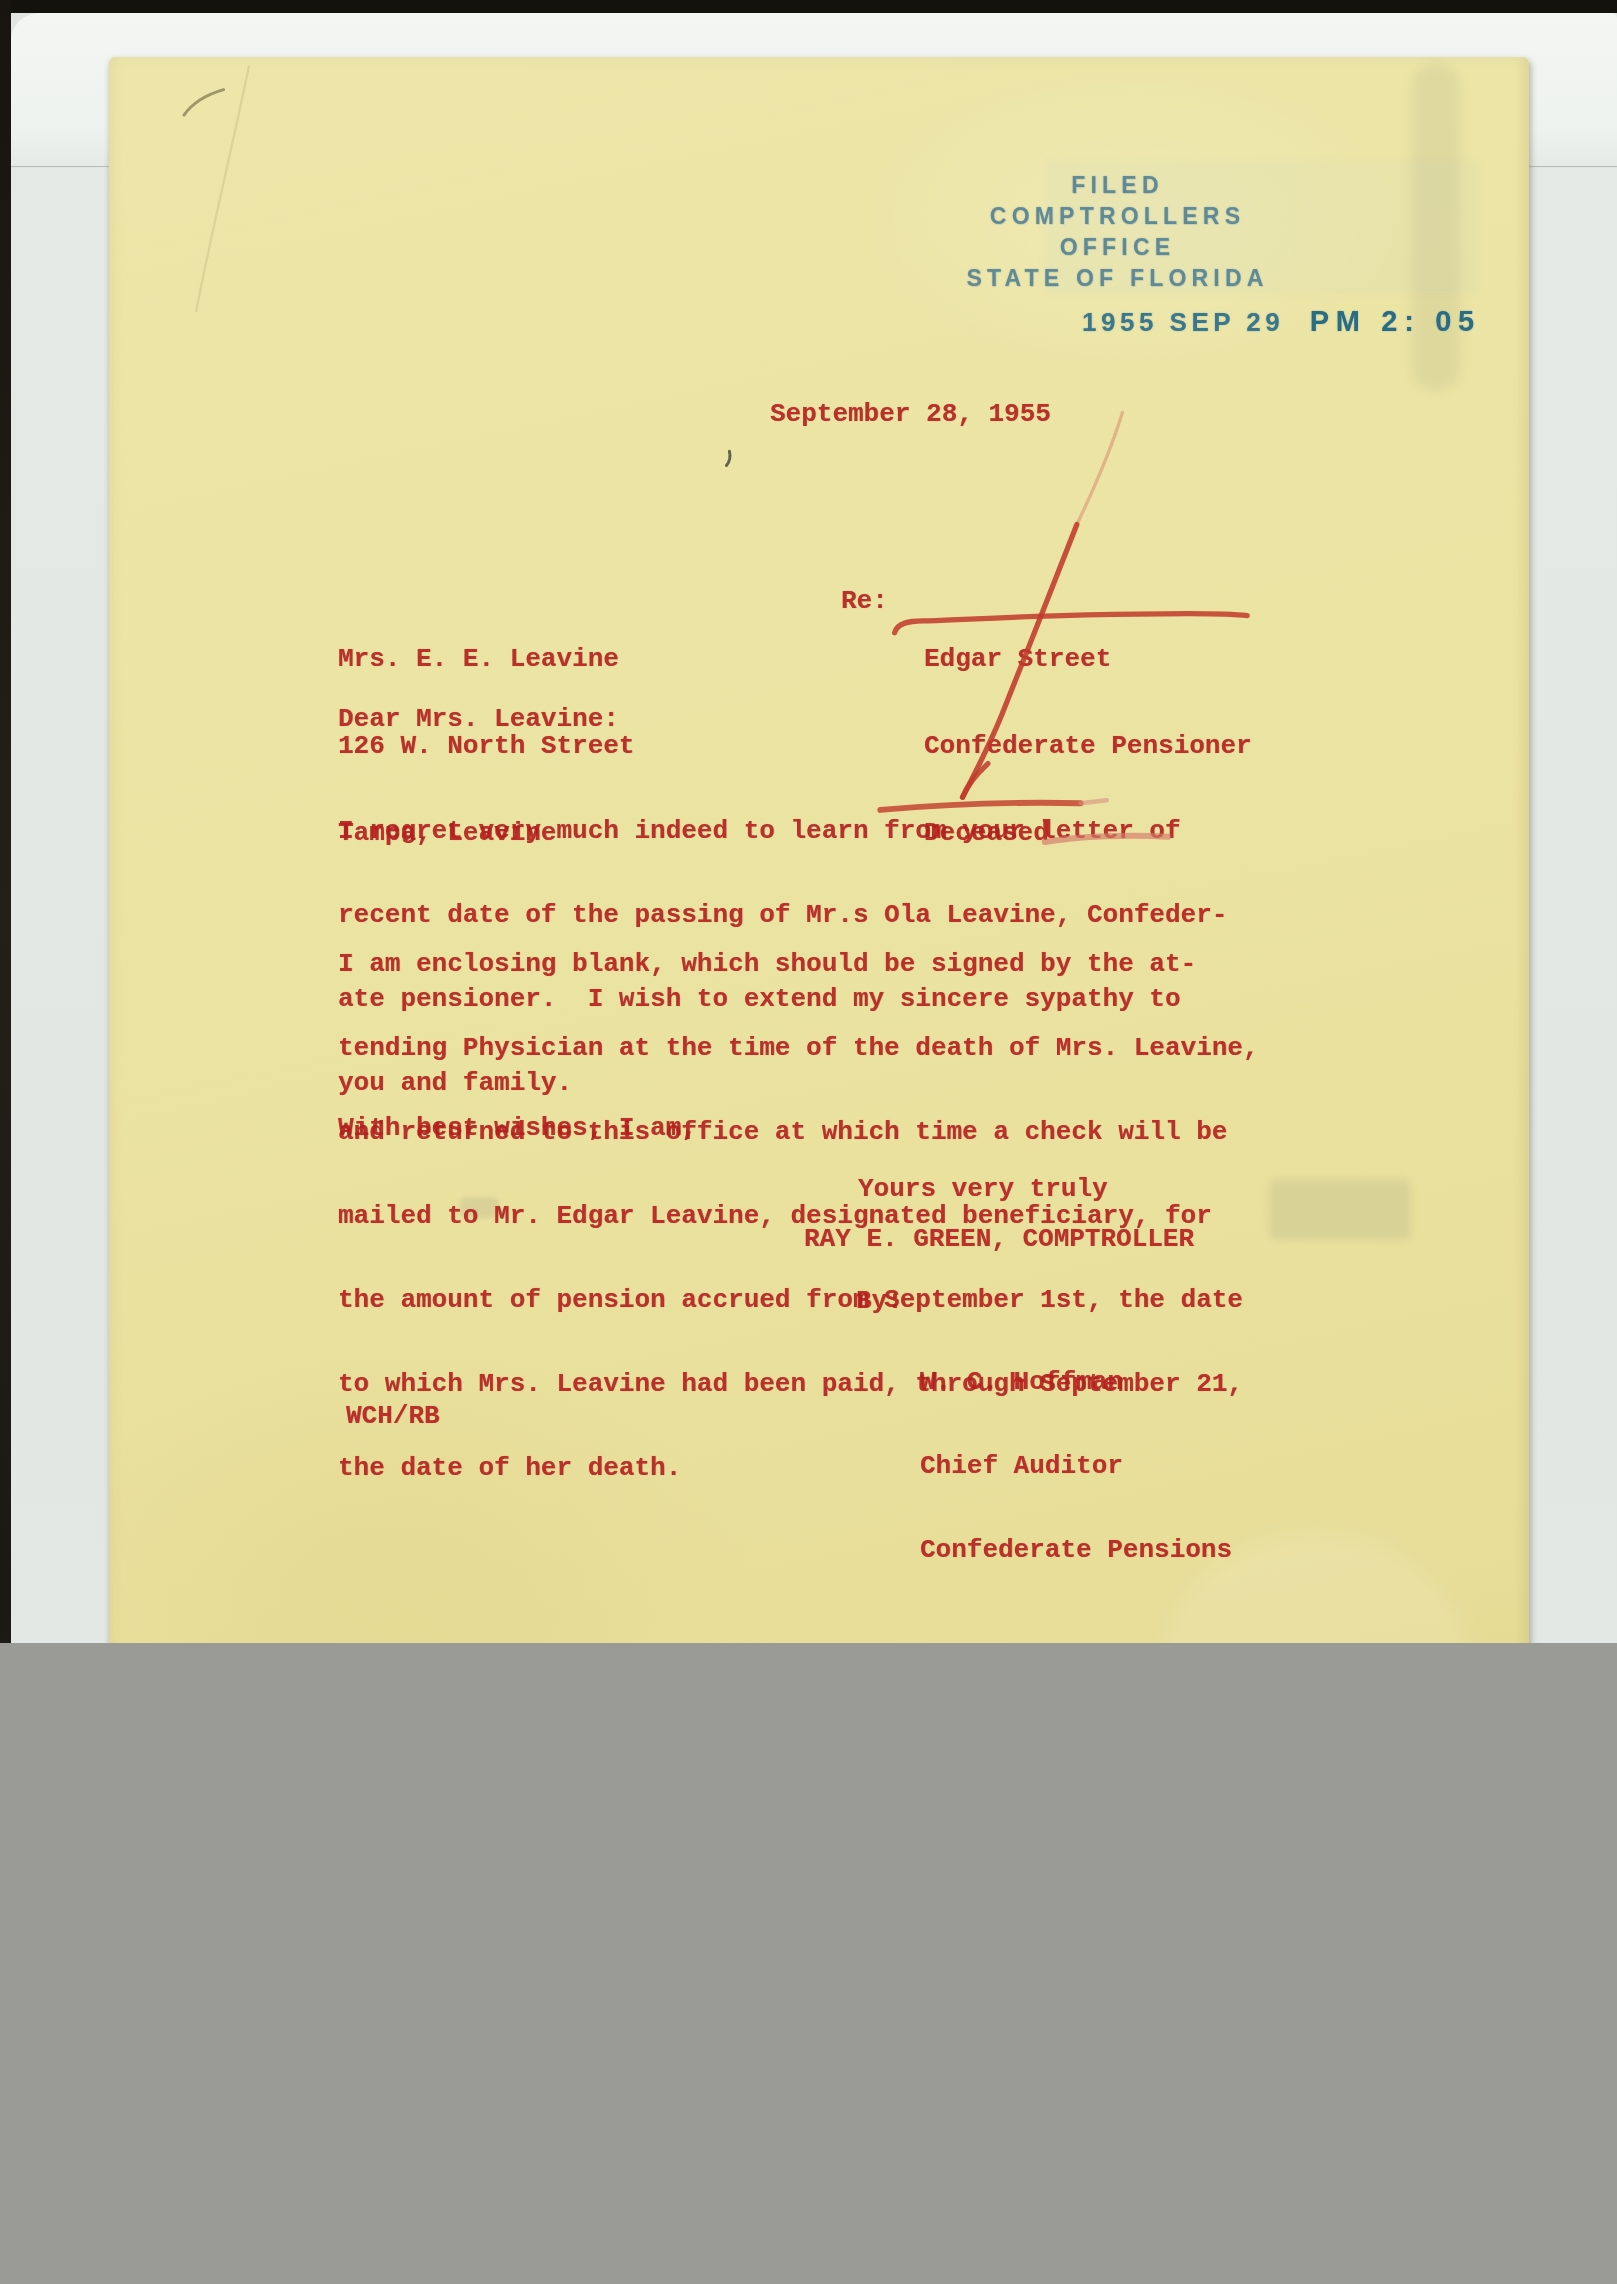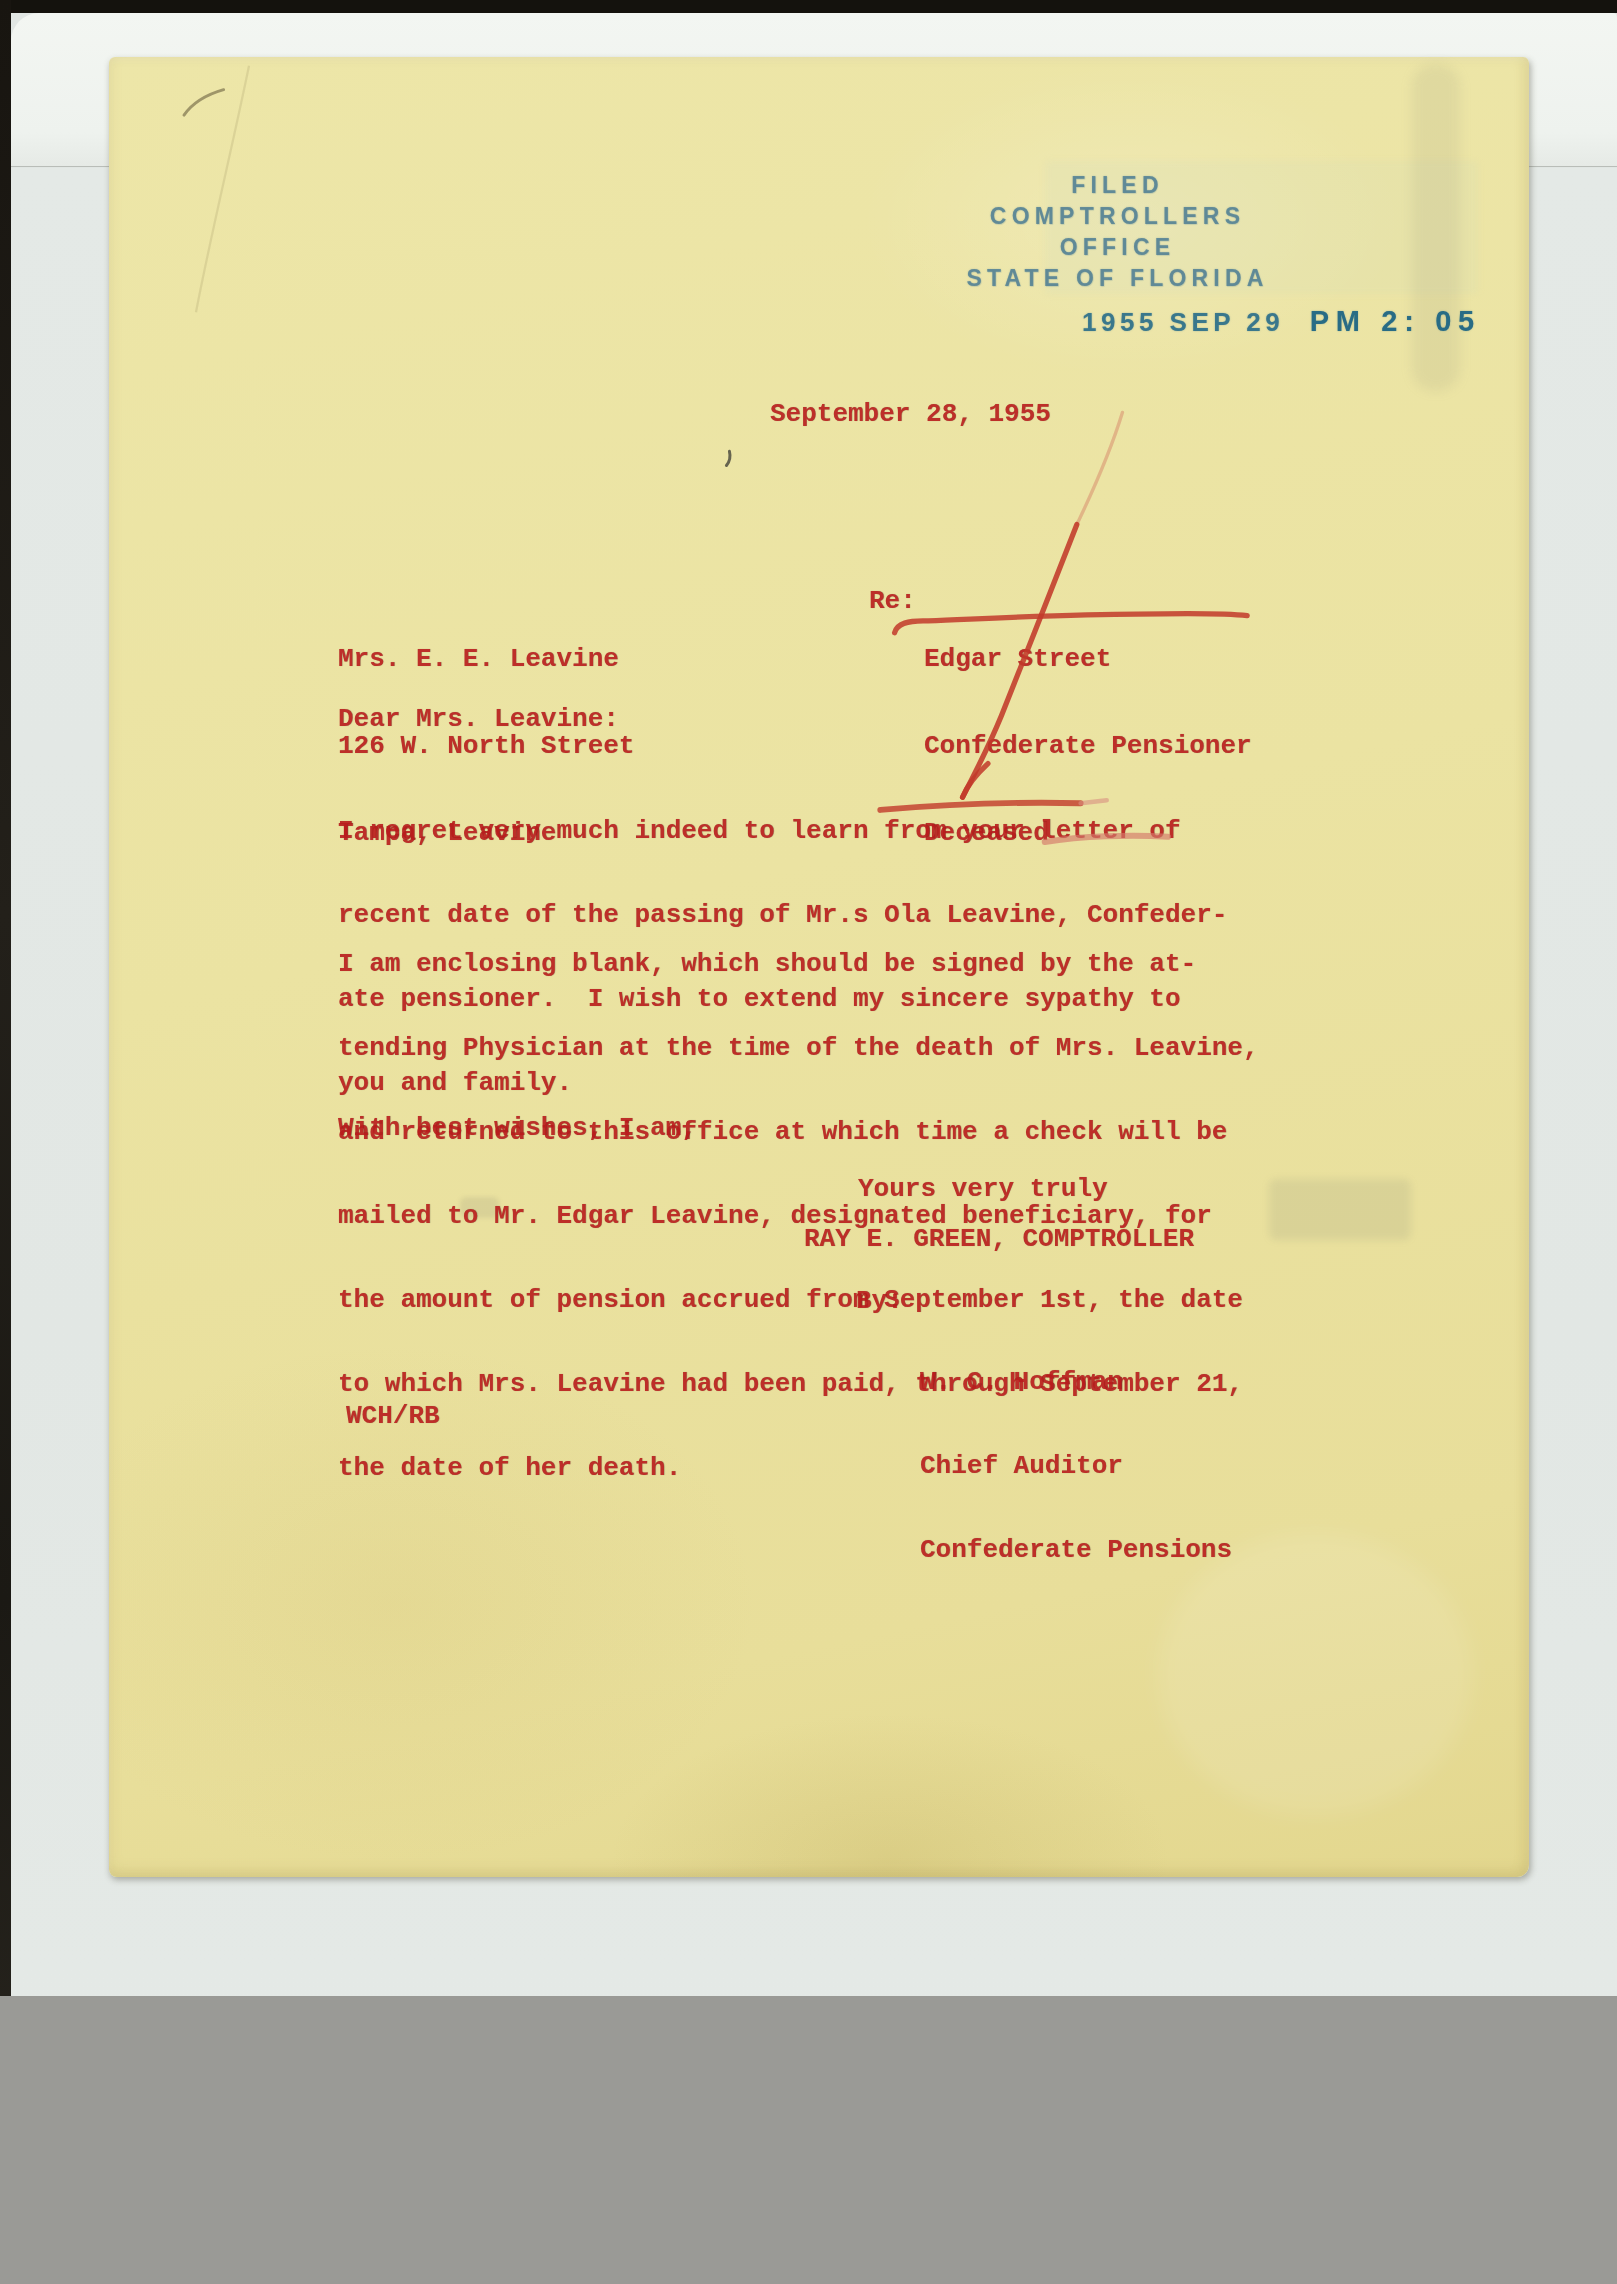--- a/index.html
+++ b/index.html
@@ -1,17 +1,17 @@
 <!DOCTYPE html>
 <html style="font-size:12px"><head>
 <meta charset="utf-8">
 <style>
   html,body{margin:0;padding:0;background:#9a9a96;}
   #page{
-    position:relative;width:1618px;height:1996px;overflow:hidden;
+    position:relative;width:1618px;height:1643px;overflow:hidden;
     background:#e1e6e3;
     font-family:"Liberation Sans", sans-serif;
   }
   
   .edge-top{position:absolute;left:0;top:0;width:1618px;height:13.4px;background:#14120d;}
   .edge-left{position:absolute;left:0;top:0;width:11.2px;height:2284px;
     background:linear-gradient(180deg,#181510 0%,#23201a 40%,#1b1914 70%,#2a2720 100%);}
   .backing-band{position:absolute;left:11.2px;top:13.4px;width:1606px;height:153px;
     background:linear-gradient(180deg,#f3f6f2 0%,#eef2ee 78%,#e6eae6 100%);
     border-bottom:1.5px solid #b9bdb8;border-radius:28px 4.5px 0 0;}
@@ -82,21 +82,21 @@
   </div>
 
   <div class="tw" style="left:770px;top:400px;">September 28, 1955</div>
 
   <div class="tw loose" style="left:338px;top:587px;">
     <div>Mrs. E. E. Leavine</div>
     <div>126 W. North Street</div>
     <div>Tampa, Leavine</div>
   </div>
 
-  <div class="tw" style="left:841px;top:587px;margin-left:28px;">Re:</div>
+  <div class="tw" style="left:841px;top:587px;">Re:</div>
   <div class="tw loose" style="left:924px;top:587px;">
     <div>Edgar Street</div>
     <div>Confederate Pensioner</div>
     <div>Deceased</div>
   </div>
 
   <div class="tw" style="left:338px;top:705px;">Dear Mrs. Leavine:</div>
 
   <div class="tw" style="left:338px;top:761px;">
     <div>I regret very much indeed to learn from your letter of</div>

